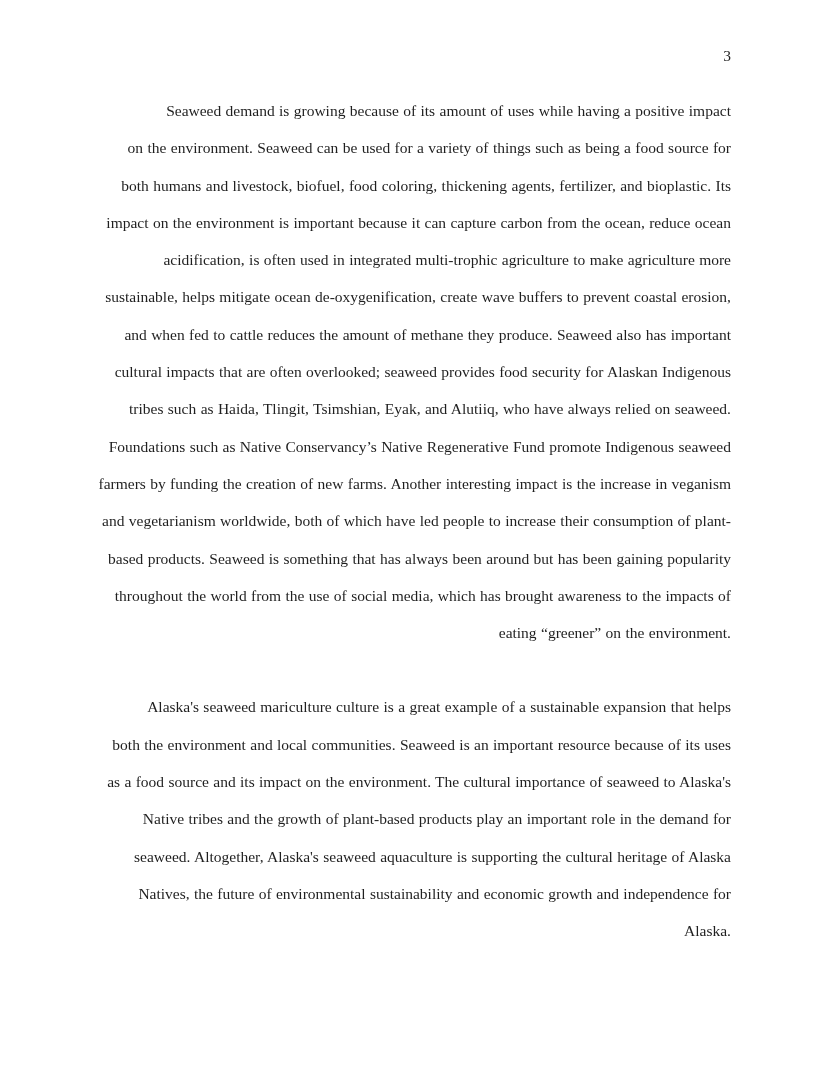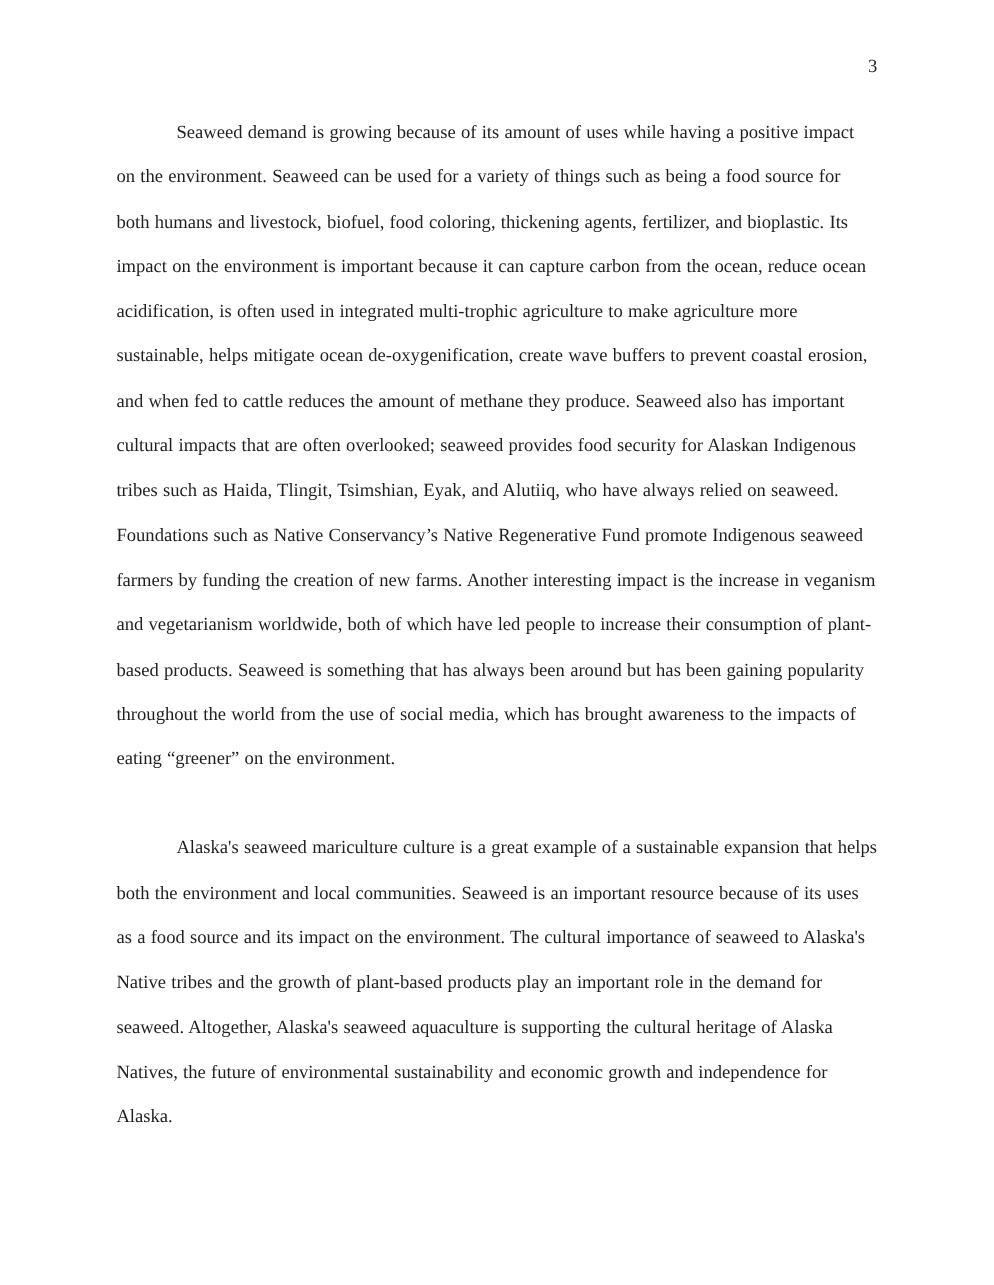--- a/index.html
+++ b/index.html
@@ -24,21 +24,21 @@
   .page-number {
     text-align: right;
     font-size: 15.5px;
     line-height: 20px;
     margin: 0 0 26px 0;
   }
   .doc-body p {
     font-size: 15.5px;
     line-height: 37.3px;
     text-indent: 50px;
-    text-align: left;
+    text-align: right;
     margin: 0;
     word-spacing: 0.5px;
   }
   .doc-body p + p {
     margin-top: 37px;
   }
 </style>
 </head>
 <body>
 

